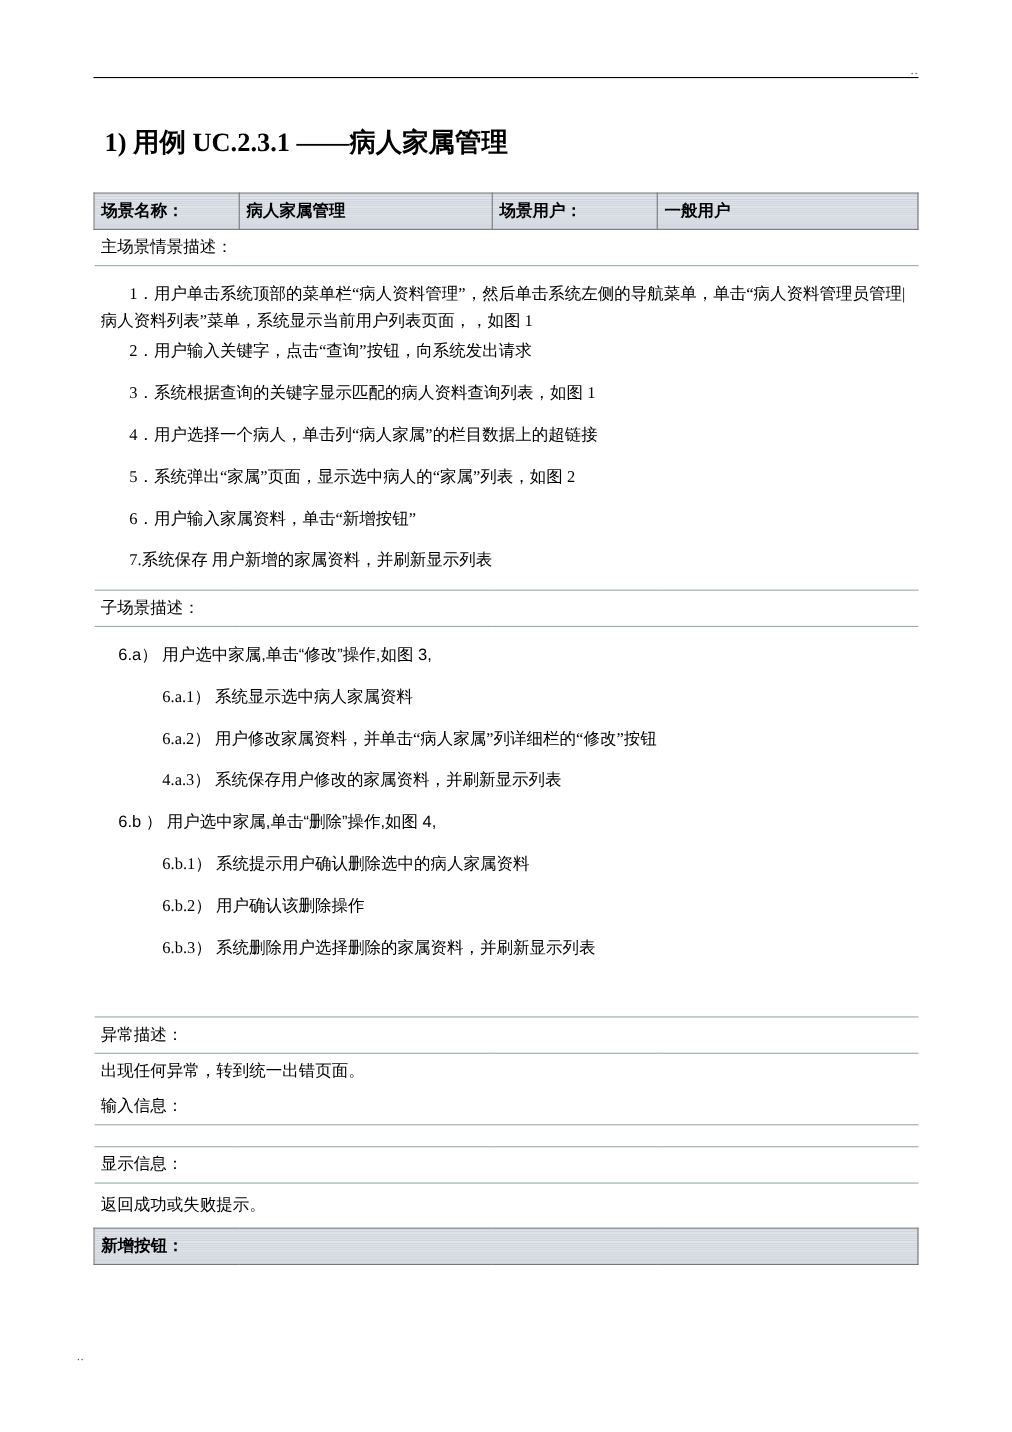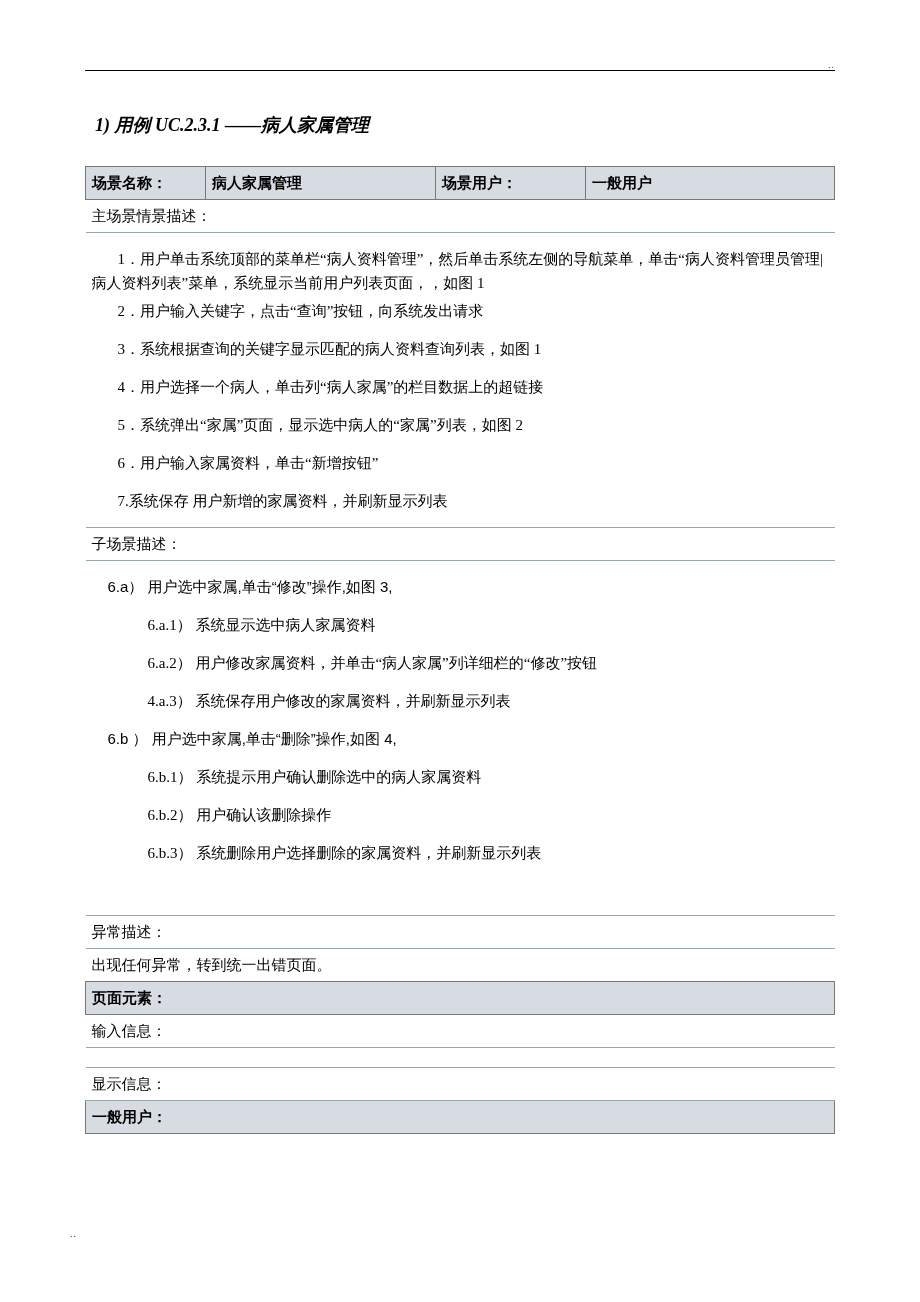--- a/index.html
+++ b/index.html
@@ -33,25 +33,24 @@
   }
   .bottom-dots {
     position: absolute;
     left: 70px;
     bottom: 60px;
     font-size: 10px;
     color: #444;
     letter-spacing: 1px;
   }
   h1.title {
-    font-size: 18px;
+    font-size: 24px;
     font-weight: bold;
     margin: 0 0 26px 10px;
     font-family: "SimSun","宋体",serif;
-    font-style: italic;
   }
   table.uc {
     width: 100%;
     border-collapse: collapse;
     table-layout: fixed;
   }
   table.uc td {
     padding: 4px 6px;
     font-size: 15px;
     vertical-align: top;
@@ -95,21 +94,21 @@
   <div class="top-rule">
     <span class="top-dots">..</span>
   </div>
 
   <h1 class="title">1)   用例 UC.2.3.1  ——病人家属管理</h1>
 
   <table class="uc">
 
     <tbody>
         <tr>
-      <td class="hatched" style="width:120px">场景名称：</td>
+      <td class="hatched" style="width:132px">场景名称：</td>
       <td class="hatched" style="width:230px">病人家属管理</td>
       <td class="hatched" style="width:150px">场景用户：</td>
       <td class="hatched">一般用户</td>
     </tr>
 
     <tr class="row-sep">
       <td colspan="4">主场景情景描述：</td>
     </tr>
 
     <tr>
@@ -146,36 +145,36 @@
       </td>
     </tr>
 
     <tr class="thin-top row-sep">
       <td colspan="4">异常描述：</td>
     </tr>
     <tr>
       <td colspan="4" class="contentpad">出现任何异常，转到统一出错页面。</td>
     </tr>
 
-    <tr>
-      <td colspan="4" class="hatched">页面元素：</td>
-    </tr>
 
 
     <tr class="row-sep">
       <td colspan="4">输入信息：</td>
     </tr>
     <tr class="row-sep">
       <td colspan="4" style="height:20px"></td>
     </tr>
 
     <tr class="row-sep">
       <td colspan="4">显示信息：</td>
     </tr>
+    <tr>
+      <td colspan="4" style="padding-top:8px;padding-bottom:8px">返回成功或失败提示。</td>
+    </tr>
 
     <tr>
-      <td colspan="4" class="hatched">一般用户：</td>
+      <td colspan="4" class="hatched">新增按钮：</td>
     </tr>
   </tbody>
     </table>
 
   <span class="bottom-dots">..</span>
 </div>
 
 </body></html>

